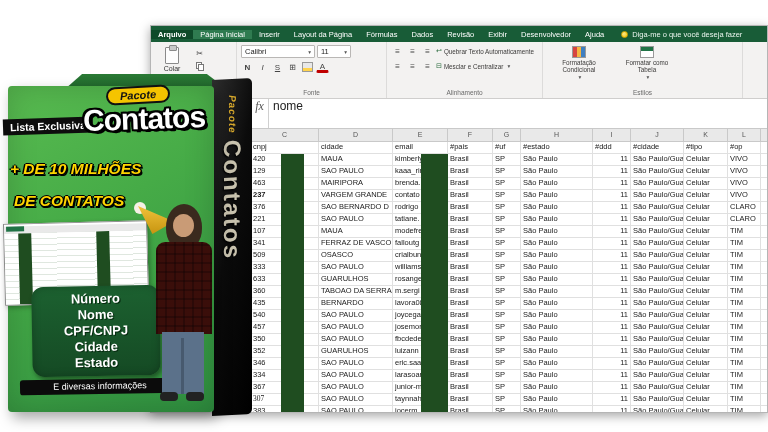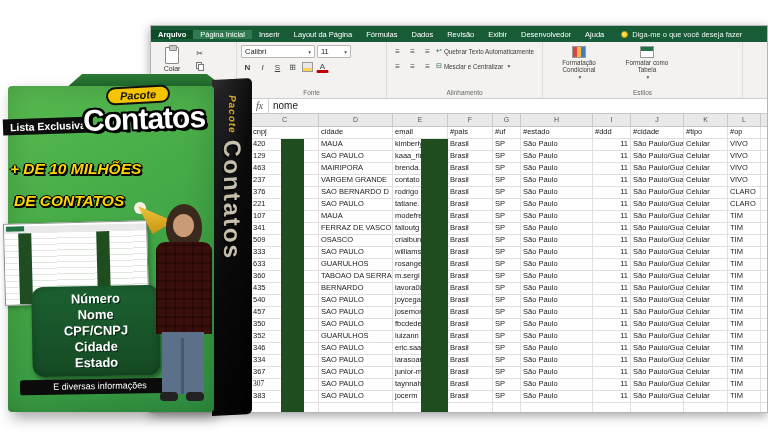--- a/index.html
+++ b/index.html
@@ -53,21 +53,21 @@
   .aicon{font-size:7px;color:#2b6b3f;}
 
   
   .stybtn{width:64px;display:flex;flex-direction:column;align-items:center;gap:1px;padding-top:1px;flex:none;}
   .styicon{width:14px;height:12px;border:1px solid #999;background:#fff;position:relative;}
   .styicon.cf{background:linear-gradient(90deg,#d64541 33%,#f5b642 33%,#f5b642 66%,#3f7fc1 66%);}
   .styicon.ft{background:linear-gradient(#217346 35%,#fff 35%);}
   .stylabel{font-size:6.3px;text-align:center;line-height:1.15;white-space:normal;width:62px;}
 
   
-  .fbar{height:15px;display:flex;background:#fff;border-bottom:1px solid #c9c9c9;font-size:10px;}
+  .fbar{height:30px;display:flex;background:#fff;border-bottom:1px solid #c9c9c9;font-size:12px;}
   .namebox{width:100px;border-right:1px solid #d0d0d0;padding:0 4px;line-height:14px;color:#222;}
   .fx{width:18px;border-right:1px solid #d0d0d0;text-align:center;line-height:14px;font-style:italic;
     font-family:"Liberation Serif",serif;color:#555;}
   .fval{flex:1;padding:0 4px;line-height:14px;color:#222;}
 
   
   #sheet{position:relative;flex:1;overflow:hidden;background:#fff;}
   .shead{display:flex;height:13px;background:#E9E9E9;border-bottom:1px solid #c9c9c9;}
   .shead .c{border-right:1px solid #c9c9c9;font-size:7px;color:#555;text-align:center;line-height:12px;flex:none;}
   .corner{position:relative;}
@@ -348,21 +348,21 @@
         <div class="c ar" style="width: 38px;">11</div>
         <div class="c" style="width: 53px;">São Paulo/Gua</div>
         <div class="c" style="width: 44px;">Celular</div>
         <div class="c" style="width: 33px;">VIVO</div>
         <div class="c" style="width: 8px;"></div>
       </div>
       <div class="srow">
         <div class="c gut" style="width: 24px;">5</div>
         <div class="c" style="width: 38px;"></div>
         <div class="c" style="width: 38px;"></div>
-        <div class="c" style="width: 68px;">237</div>
+        <div class="c" style="width: 68px; font-weight: bold;">237</div>
         <div class="c" style="width: 74px;">VARGEM GRANDE</div>
         <div class="c" style="width: 55px;">contato</div>
         <div class="c" style="width: 45px;">Brasil</div>
         <div class="c" style="width: 28px;">SP</div>
         <div class="c" style="width: 72px;">São Paulo</div>
         <div class="c ar" style="width: 38px;">11</div>
         <div class="c" style="width: 53px;">São Paulo/Gua</div>
         <div class="c" style="width: 44px;">Celular</div>
         <div class="c" style="width: 33px;">VIVO</div>
         <div class="c" style="width: 8px;"></div>

